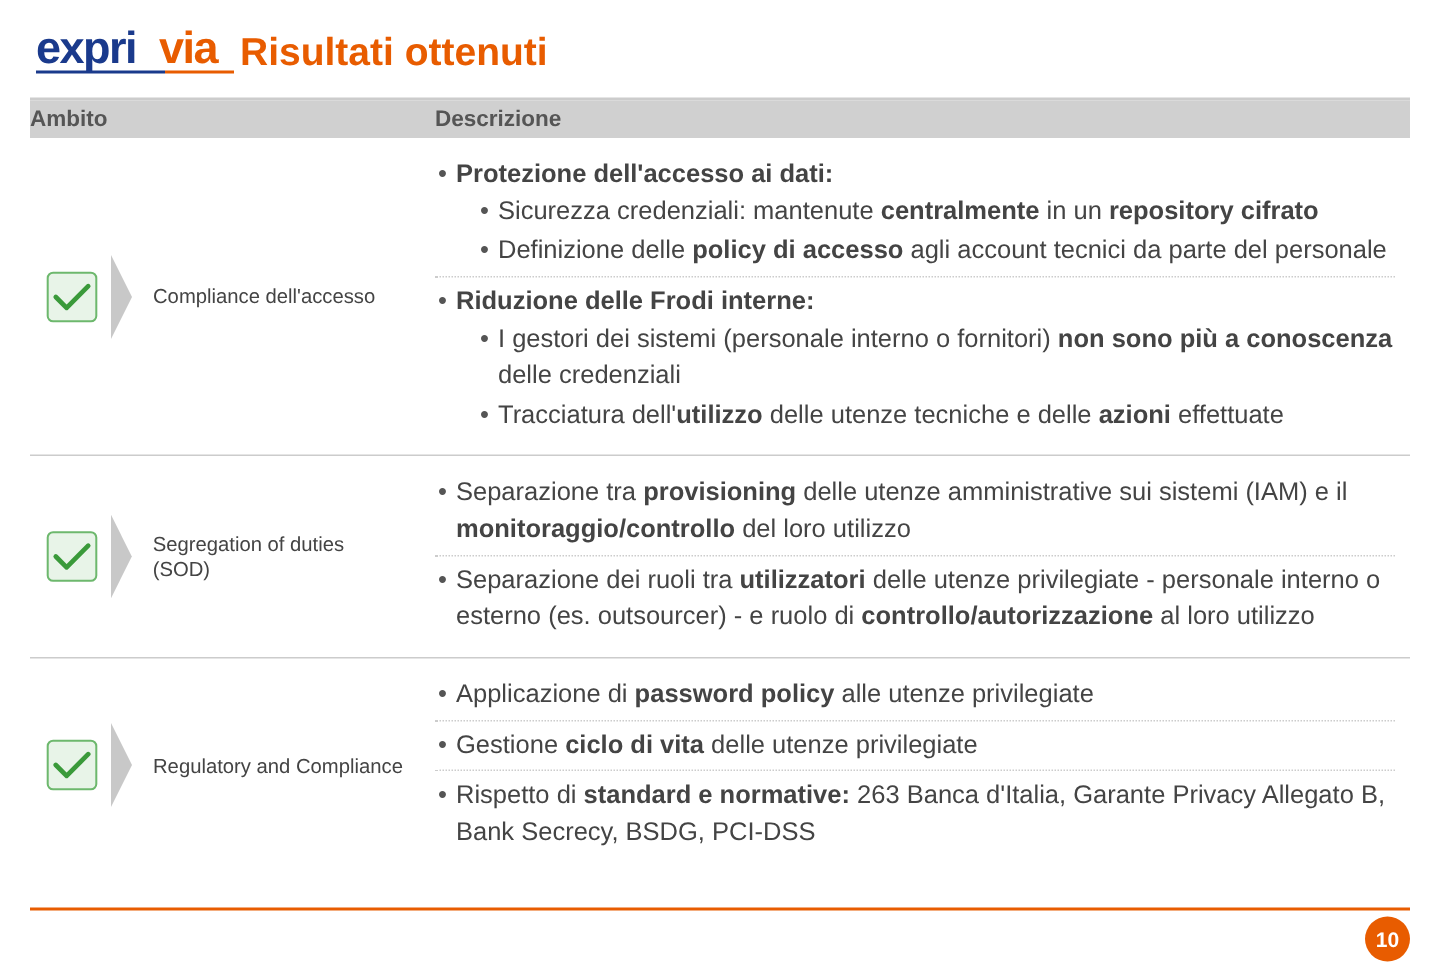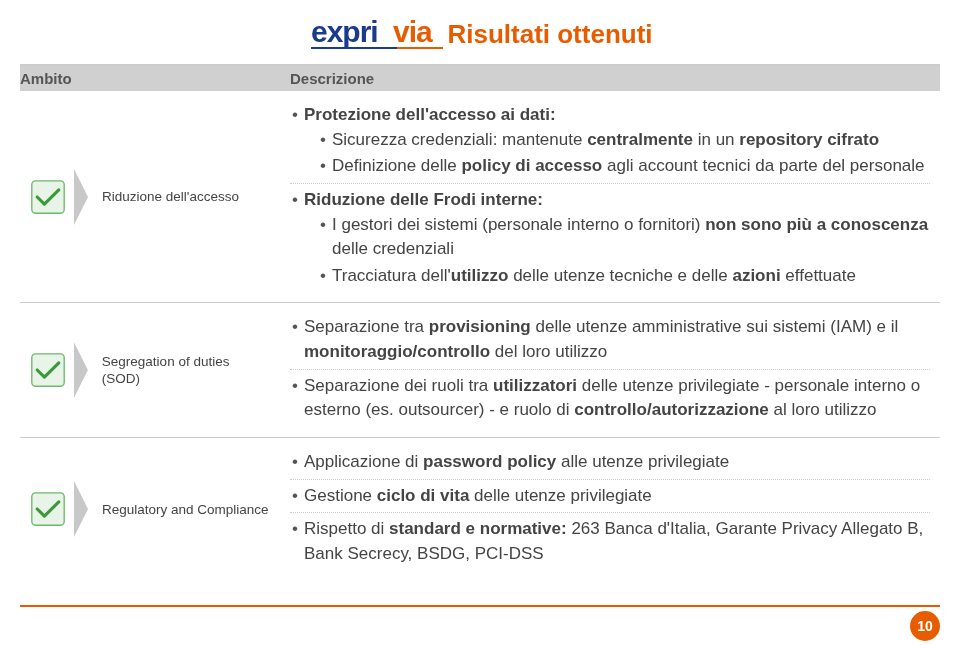--- a/index.html
+++ b/index.html
@@ -9,21 +9,21 @@
       width: 960px;
       height: 645px;
       overflow: hidden;
       position: relative;
     }
 
     
     .header {
       display: flex;
       align-items: center;
-      justify-content: center;
+      justify-content: flex-start;
       padding: 8px 20px 4px 20px;
       background: #fff;
     }
     .logo-area {
       display: flex;
       align-items: center;
     }
     .page-title {
       font-size: 26px;
       font-weight: bold;
@@ -199,21 +199,21 @@
     <div class="ambito-cell">
 
       <svg class="check-icon" viewBox="0 0 40 40">
         <rect x="2" y="2" width="36" height="36" rx="4" fill="#e8f4e8" stroke="#6db86d" stroke-width="1.5"></rect>
         <polyline points="8,20 16,28 32,12" fill="none" stroke="#3a9a3a" stroke-width="3.5" stroke-linecap="round" stroke-linejoin="round"></polyline>
       </svg>
 
       <svg width="20" height="56" viewBox="0 0 20 56">
         <polygon points="0,0 14,28 0,56" fill="#c8c8c8"></polygon>
       </svg>
-      <span class="ambito-label">Riduzione dell'accesso</span>
+      <span class="ambito-label">Compliance dell'accesso</span>
     </div>
     <div class="desc-cell">
       <ul>
         <li><span><b>Protezione dell'accesso ai dati:</b></span>
           <ul class="sub-list">
             <li><span>Sicurezza credenziali: mantenute <b>centralmente</b> in un <b>repository cifrato</b></span></li>
             <li><span>Definizione delle <b>policy di accesso</b> agli account tecnici da parte del personale</span></li>
           </ul>
         </li>
       </ul>

